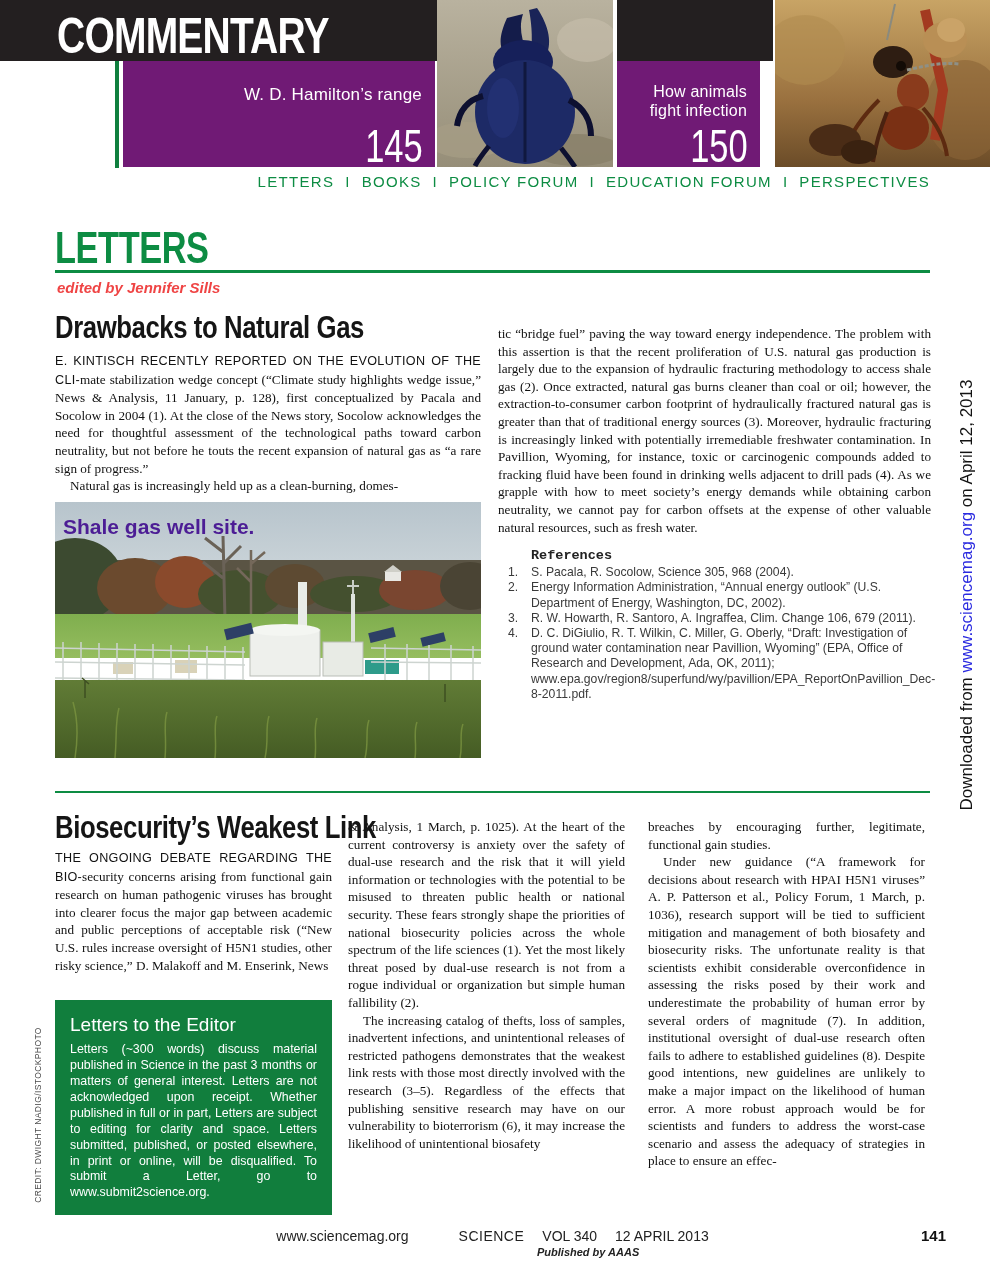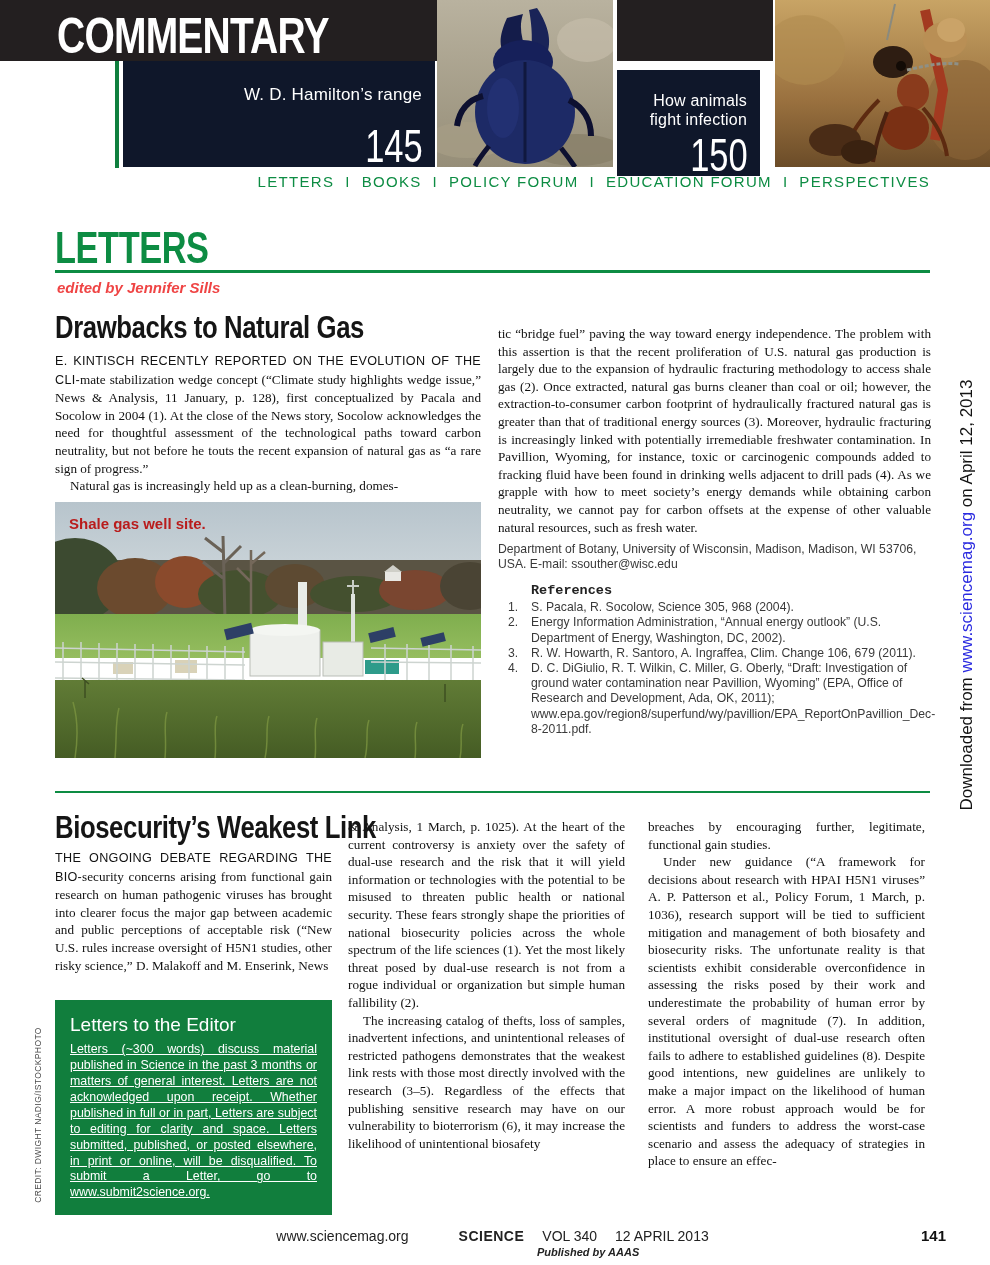--- a/index.html
+++ b/index.html
@@ -12,23 +12,23 @@
 
   
   .bar-black { background:#231f20; }
   .bar-left  { left:0; top:0; width:437px; height:61px; }
   .bar-mid   { left:617px; top:0; width:156px; height:61px; }
   .commentary {
     left:57px; top:12px; color:#fff; font-weight:700; font-size:50px; line-height:48px;
     letter-spacing:-1px; transform:scaleX(.78); transform-origin:left top; white-space:nowrap;
   }
   .stripe { left:115px; top:61px; width:4px; height:107px; background:#0f7f3e; }
-  .panel { background:#0f172a; }
+  .panel { background:#701a75; }
   .panel1 { left:123px; top:61px; width:312px; height:106px; }
-  .panel2 { left:617px; top:70px; width:143px; height:106px; }
+  .panel2 { left:617px; top:61px; width:143px; height:106px; }
   .teaser-title {
     position:absolute; right:13px; top:24px; color:#fff; font-size:17px; line-height:20px;
     text-align:right; letter-spacing:.2px;
   }
   .panel2 .teaser-title { top:21px; font-size:16px; line-height:19px; width:112px; }
   .teaser-num {
     position:absolute; right:12px; bottom:-2px; color:#fff; font-weight:400;
     font-size:46px; line-height:46px; transform:scaleX(.75); transform-origin:right bottom;
   }
   .photo-frame { overflow:hidden; background:#b5ae9d; }
@@ -58,21 +58,21 @@
   .serif { font-family:"Liberation Serif", serif; font-size:13.2px; line-height:17.6px; text-align:justify; color:#111; }
   .leadin { font-family:"Liberation Sans", sans-serif; font-size:12.6px; letter-spacing:.3px; }
   .indent { text-indent:15px; }
 
   
   .a1-title { left:55px; top:312px; }
   .a1-left  { left:55px; top:352px; width:426px; }
   .a1-right { left:498px; top:325px; width:433px; }
   .photo { position:relative; width:426px; height:256px; margin-top:7px; overflow:hidden; }
   .photo .caption {
-    position:absolute; left:14px; top:13px; font-weight:700; font-size:15px; color:#b91c1c;
+    position:absolute; left:8px; top:13px; font-weight:700; font-size:21px; color:#4c1d95;
   }
   .author { text-align:right; font-weight:700; font-size:13.5px; color:#101010; margin-top:5px; }
   .affil { margin-top:6px; font-size:12.2px; line-height:14.5px; color:#3a3a3a; text-align:left; }
   .refs { margin-top:12px; }
   .refs h4 { font-size:13.5px; color:#222; margin-left:33px; margin-bottom:2px;font-family:Liberation Mono, monospace; }
   .refs ol { list-style:none; counter-reset:ref; }
   .refs li {
     counter-increment:ref; position:relative; padding-left:33px;
     font-size:12.2px; line-height:15.2px; color:#3a3a3a; text-align:left;
   }
@@ -81,37 +81,37 @@
   
   .a2-title { left:55px; top:812px; }
   .a2-col1 { left:55px; top:849px; width:277px; }
   .a2-col2 { left:348px; top:818px; width:277px; }
   .a2-col3 { left:648px; top:818px; width:277px; }
 
   .letters-box {
     margin-top:26px; width:277px; background:#117e3d; color:#fff; padding:13px 15px 14px 15px;
   }
   .letters-box h3 { font-size:19px; line-height:23px; font-weight:400; margin-bottom:6px; }
-  .letters-box p { font-size:12.4px; line-height:15.9px; text-align:justify;text-decoration:underline; }
+  .letters-box p { font-size:12.4px; line-height:15.9px; text-align:justify; }
 
   
   .download-note {
     left:967px; top:595px; transform:translate(-50%,-50%) rotate(-90deg);
     white-space:nowrap; font-size:17px; color:#121212;
   }
   .download-note .link { color:#2b2be0; }
   .credit-note {
     left:38px; top:1115px; transform:translate(-50%,-50%) rotate(-90deg);
     white-space:nowrap; font-size:8.5px; letter-spacing:.4px; color:#4a4a4a;
   }
 
   
   .footer-line { left:55px; top:1228px; width:875px; text-align:center; font-size:14px; color:#222; white-space:nowrap; }
   .footer-line .gap { display:inline-block; width:18px; }
-  .footer-journal { font-weight:700; letter-spacing:.5px;margin-left:32px; }
+  .footer-journal { font-weight:400; letter-spacing:.5px;margin-left:32px; }
   .page-num { right:44px; top:1227px; font-weight:700; font-size:15px; color:#111; }
   .published { left:537px; top:1246px; font-style:italic; font-weight:700; font-size:11px; color:#222; }
 
   svg { display:block; }
 </style>
 </head>
 <body>
 
 <div class="abs bar-black bar-left"></div>
 <div class="abs bar-black bar-mid"></div>
@@ -256,21 +256,20 @@
       </g>
       <path d="M30,196 L30,178 M34,182 L27,176" stroke="#3e4f22" stroke-width="1.5"></path>
       <path d="M390,200 L390,182" stroke="#3e4f22" stroke-width="1.5"></path>
     </svg>
     <div class="caption">Shale gas well site.</div>
   </div>
 </div>
 
 <div class="abs a1-right">
   <p class="serif">tic “bridge fuel” paving the way toward energy independence. The problem with this assertion is that the recent proliferation of U.S. natural gas production is largely due to the expansion of hydraulic fracturing methodology to access shale gas (2). Once extracted, natural gas burns cleaner than coal or oil; however, the extraction-to-consumer carbon footprint of hydraulically fractured natural gas is greater than that of traditional energy sources (3). Moreover, hydraulic fracturing is increasingly linked with potentially irremediable freshwater contamination. In Pavillion, Wyoming, for instance, toxic or carcinogenic compounds added to fracking fluid have been found in drinking wells adjacent to drill pads (4). As we grapple with how to meet society’s energy demands while obtaining carbon neutrality, we cannot pay for carbon offsets at the expense of other valuable natural resources, such as fresh water.</p>
-  <div class="affil">Department of Botany, University of Wisconsin, Madison, Madison, WI 53706, USA. E-mail: ssouther@wisc.edu</div>
   <div class="refs">
     <h4>References</h4>
     <ol>
       <li>S. Pacala, R. Socolow, Science 305, 968 (2004).</li>
       <li>Energy Information Administration, “Annual energy outlook” (U.S. Department of Energy, Washington, DC, 2002).</li>
       <li>R. W. Howarth, R. Santoro, A. Ingraffea, Clim. Change 106, 679 (2011).</li>
       <li>D. C. DiGiulio, R. T. Wilkin, C. Miller, G. Oberly, “Draft: Investigation of ground water contamination near Pavillion, Wyoming” (EPA, Office of Research and Development, Ada, OK, 2011); www.epa.gov/region8/superfund/wy/pavillion/EPA_ReportOnPavillion_Dec-8-2011.pdf.</li>
     </ol>
   </div>
 </div>

